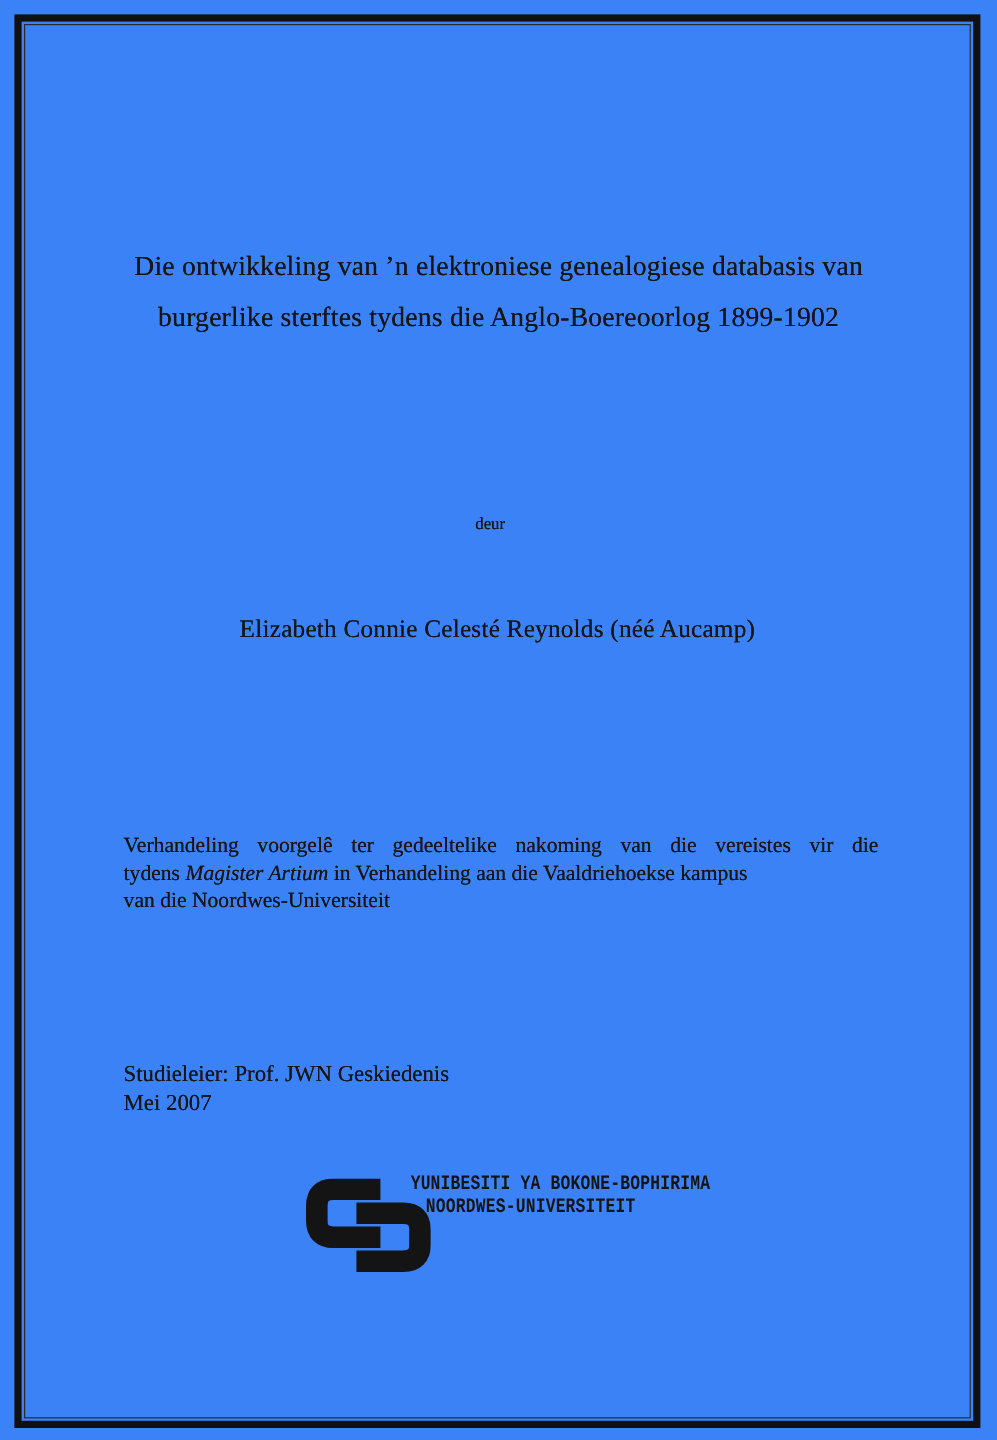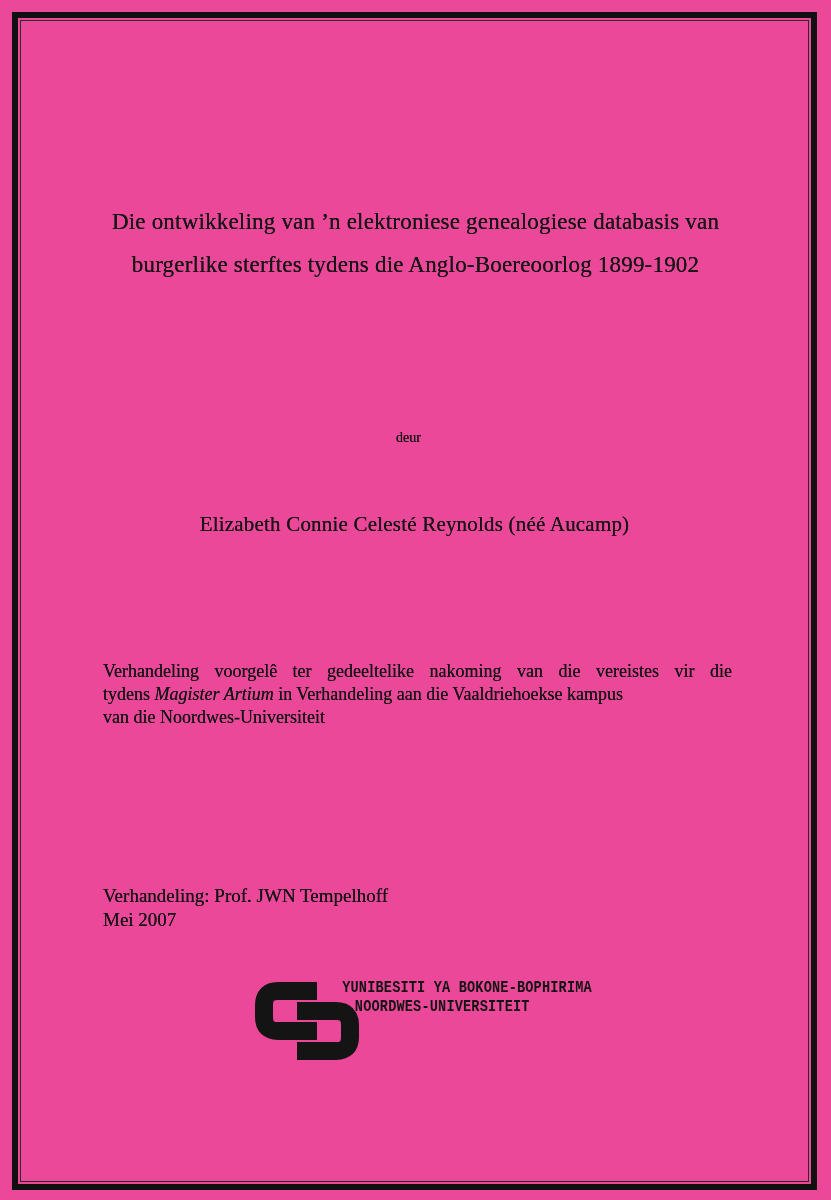--- a/index.html
+++ b/index.html
@@ -1,21 +1,21 @@
 <!DOCTYPE html>
 <html><head>
 <meta charset="utf-8">
 <style>
   * { margin: 0; padding: 0; box-sizing: border-box; }
   html, body { background: #ffffff; }
   .page {
     position: relative;
     width: 831px;
     height: 1200px;
-    background: #ec4899;
+    background: #3b82f6;
     overflow: hidden;
     font-family: "Liberation Serif", "DejaVu Serif", serif;
     color: #161616;
   }
   .frame-outer {
     position: absolute;
     top: 12px; left: 12px; right: 14px; bottom: 10px;
     border: 6px solid #101010;
   }
   .frame-inner {
@@ -51,20 +51,21 @@
     position: absolute;
     top: 660px; left: 103px;
     width: 629px;
     font-size: 18px;
     line-height: 23px;
     text-shadow: 0 0 0.35px currentColor;
   }
   .statement .justified {
     text-align: justify;
     text-align-last: justify;
+    margin-top: 33px;
   }
   .statement .line { white-space: nowrap; }
   .statement .degree { font-style: italic; }
   .supervisor-block {
     position: absolute;
     top: 884px; left: 103px;
     font-size: 19px;
     line-height: 23.5px;
     text-shadow: 0 0 0.35px currentColor;
   }
@@ -115,21 +116,21 @@
 
   <div class="author">Elizabeth Connie Celesté Reynolds (néé Aucamp)</div>
 
   <div class="statement">
     <div class="justified">Verhandeling voorgelê ter gedeeltelike nakoming van die vereistes vir die</div>
     <div class="line"><span>tydens </span><span class="degree">Magister Artium</span><span> in Verhandeling aan die Vaaldriehoekse kampus</span></div>
     <div class="line">van die Noordwes-Universiteit</div>
   </div>
 
   <div class="supervisor-block">
-    <div>Verhandeling: Prof. JWN Tempelhoff</div>
+    <div>Studieleier: Prof. JWN Geskiedenis</div>
     <div>Mei 2007</div>
   </div>
 
   <div class="nwu-logo">
     <svg width="104" height="78" viewBox="0 0 104 78" aria-hidden="true">
       <path class="link-path" d="M 62 9 H 23 Q 9 9 9 23 V 35 Q 9 49 23 49 H 62"></path>
       <path class="link-path" d="M 42 29 H 81 Q 95 29 95 43 V 55 Q 95 69 81 69 H 42"></path>
     </svg>
     <div class="logo-text">
       <div class="logo-line-wrap"><span class="logo-line">YUNIBESITI YA BOKONE-BOPHIRIMA</span></div>

